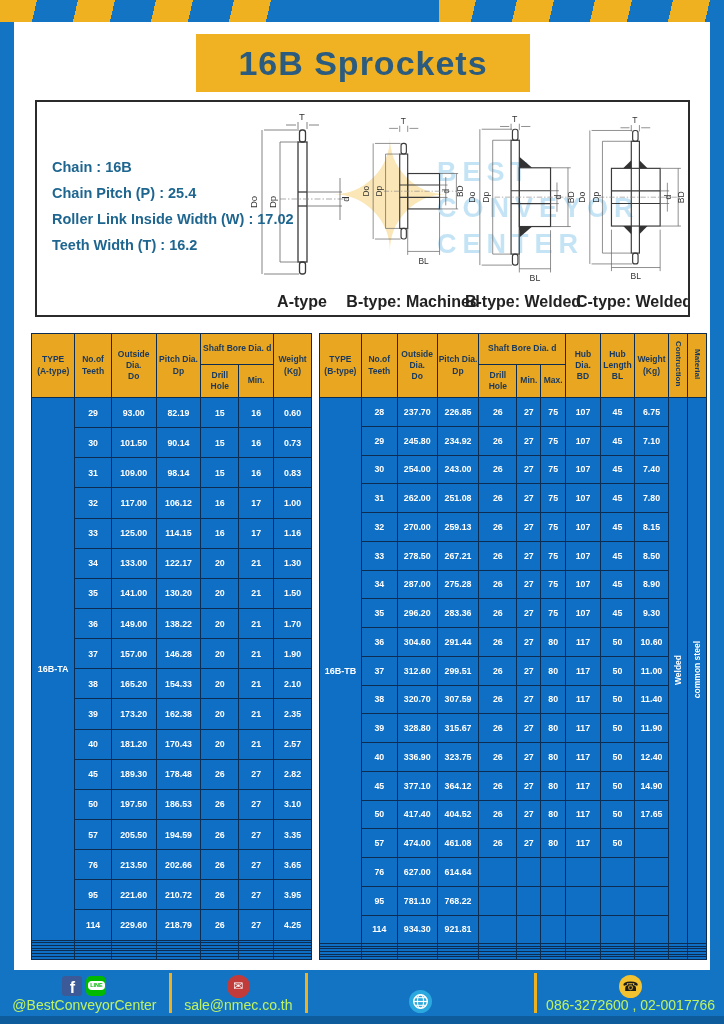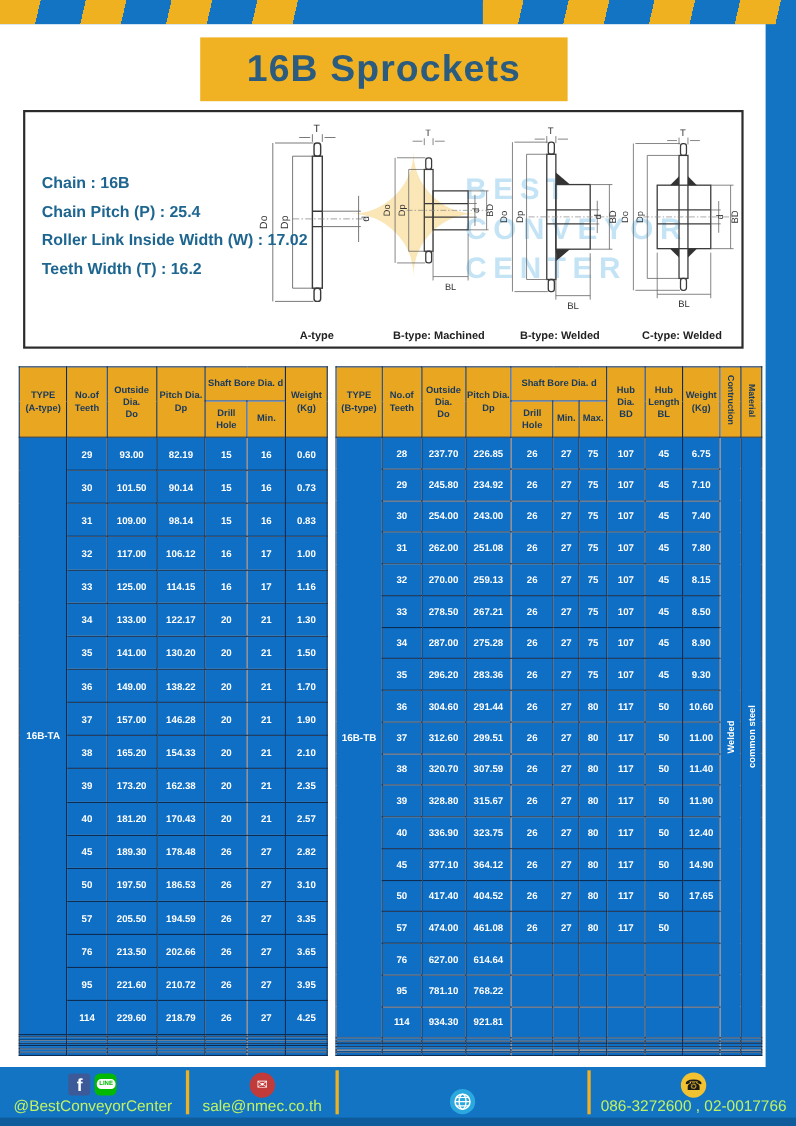--- a/index.html
+++ b/index.html
@@ -7,36 +7,36 @@
   .canvas { position:relative; width:724px; height:1024px; background:#1474C4; overflow:hidden; }
 
   
   .top-band { position:absolute; top:0; left:0; width:724px; height:22px; background:#1474C4; }
   .stripes { position:absolute; top:0; height:22px; width:285px;
     background:repeating-linear-gradient(103deg, #EFB11F 0 36px, #1474C4 36px 76px); }
   .stripes-left { left:0; }
   .stripes-right { right:0; }
 
   
-  .page { position:absolute; left:0; top:22px; width:696px; height:948px; background:#ffffff; }
+  .page { position:absolute; left:14px; top:22px; width:696px; height:948px; background:#ffffff; }
 
   .title-box { position:absolute; left:182px; top:12px; width:334px; height:58px; background:#F0B222;
     display:flex; align-items:center; justify-content:center;
     font-size:34px; font-weight:bold; color:#2B5B7E; letter-spacing:1px; }
 
   
   .spec-panel { position:absolute; left:21px; top:78px; width:655px; height:217px; border:2px solid #2b2b2b; background:#fff; overflow:hidden; }
   .spec-text { position:absolute; left:15px; top:52px; z-index:2; font-size:14.5px; font-weight:bold; color:#1E6690; line-height:26px; white-space:nowrap; }
   .watermark { position:absolute; left:400px; top:52px; z-index:0; color:rgba(125,195,235,0.45);
     font-size:27px; font-weight:bold; letter-spacing:6px; line-height:36px; }
   .watermark-star { position:absolute; left:290px; top:8px; z-index:0; font-size:150px; color:rgba(242,183,47,0.35); }
   .figures { position:absolute; left:208px; top:6px; width:444px; height:206px; display:flex; z-index:1; }
   .fig { display:flex; flex-direction:column; align-items:center; justify-content:space-between; height:100%; }
   .fig svg { display:block; }
-  .fig .cap { font-size:10px; font-weight:bold; color:#222; padding-bottom:3px; white-space:nowrap; }
+  .fig .cap { font-size:16px; font-weight:bold; color:#222; padding-bottom:3px; white-space:nowrap; }
   .fig svg text { font-size:9.5px; fill:#333; }
   .outline { stroke:#3a3a3a; stroke-width:1.3; fill:none; }
   .dim { stroke:#666; stroke-width:0.8; fill:none; }
   .cl { stroke:#888; stroke-width:0.7; stroke-dasharray:6 2 1.5 2; }
   .weld { fill:#333; stroke:none; }
 
   
   .tables { position:absolute; left:0; top:311px; width:696px; height:627px; }
   .twrap-a { position:absolute; left:17px; top:0; width:281px; height:627px; }
   .twrap-b { position:absolute; left:305px; top:0; width:388px; height:627px; }

